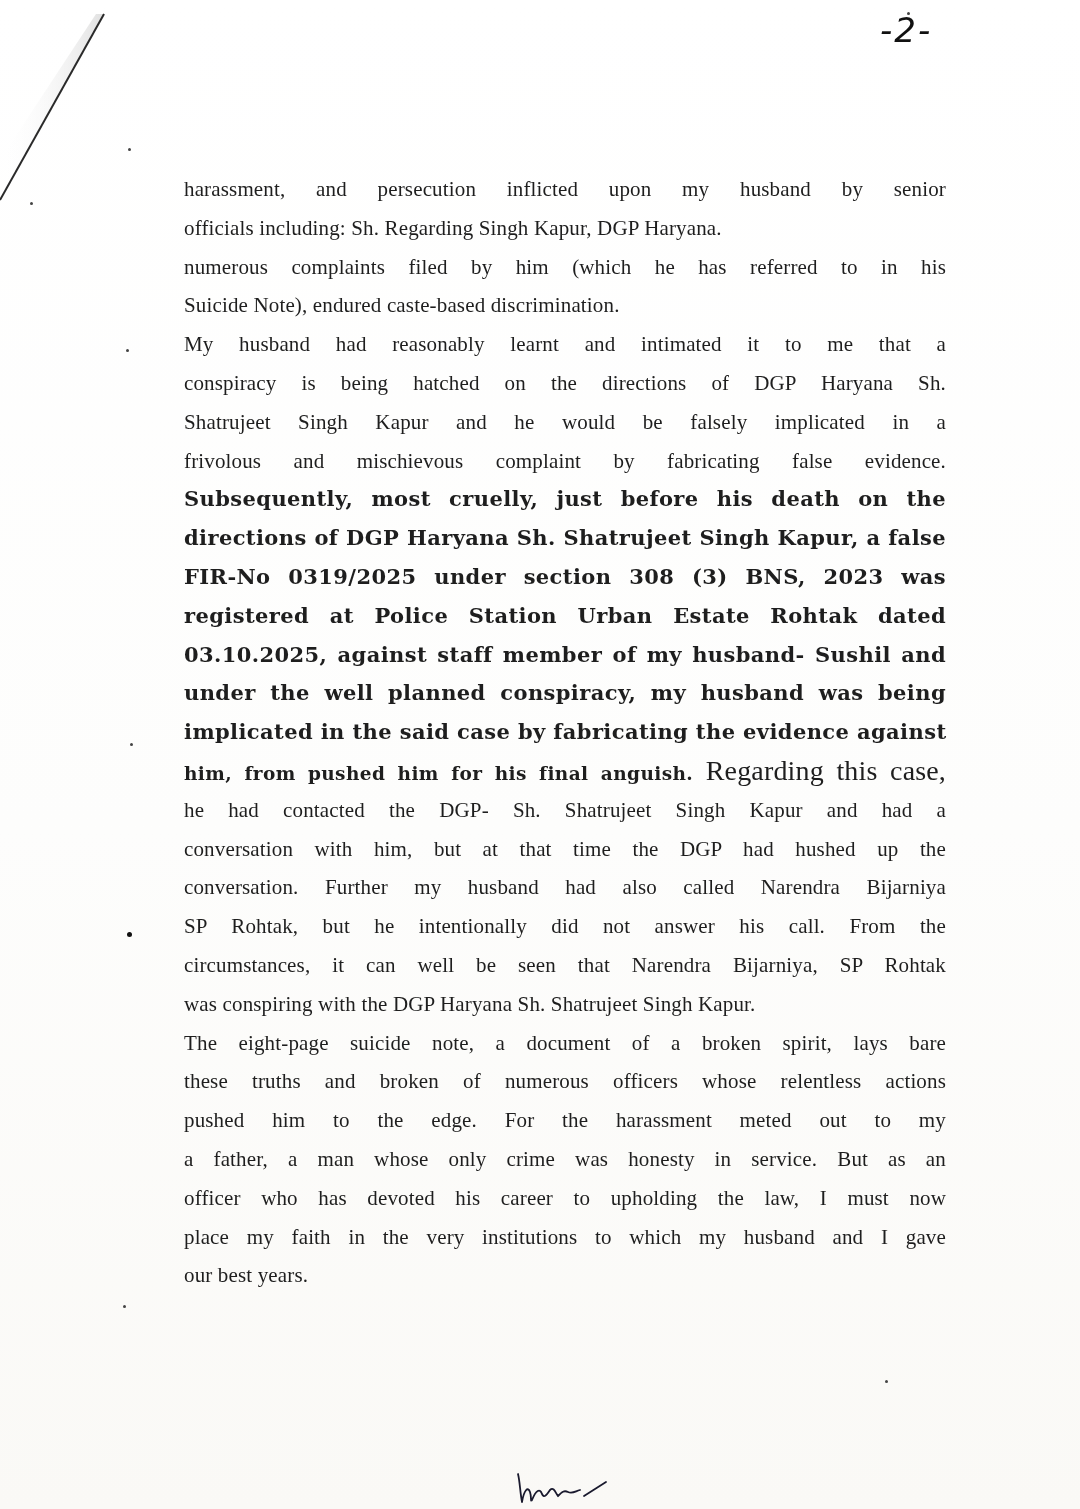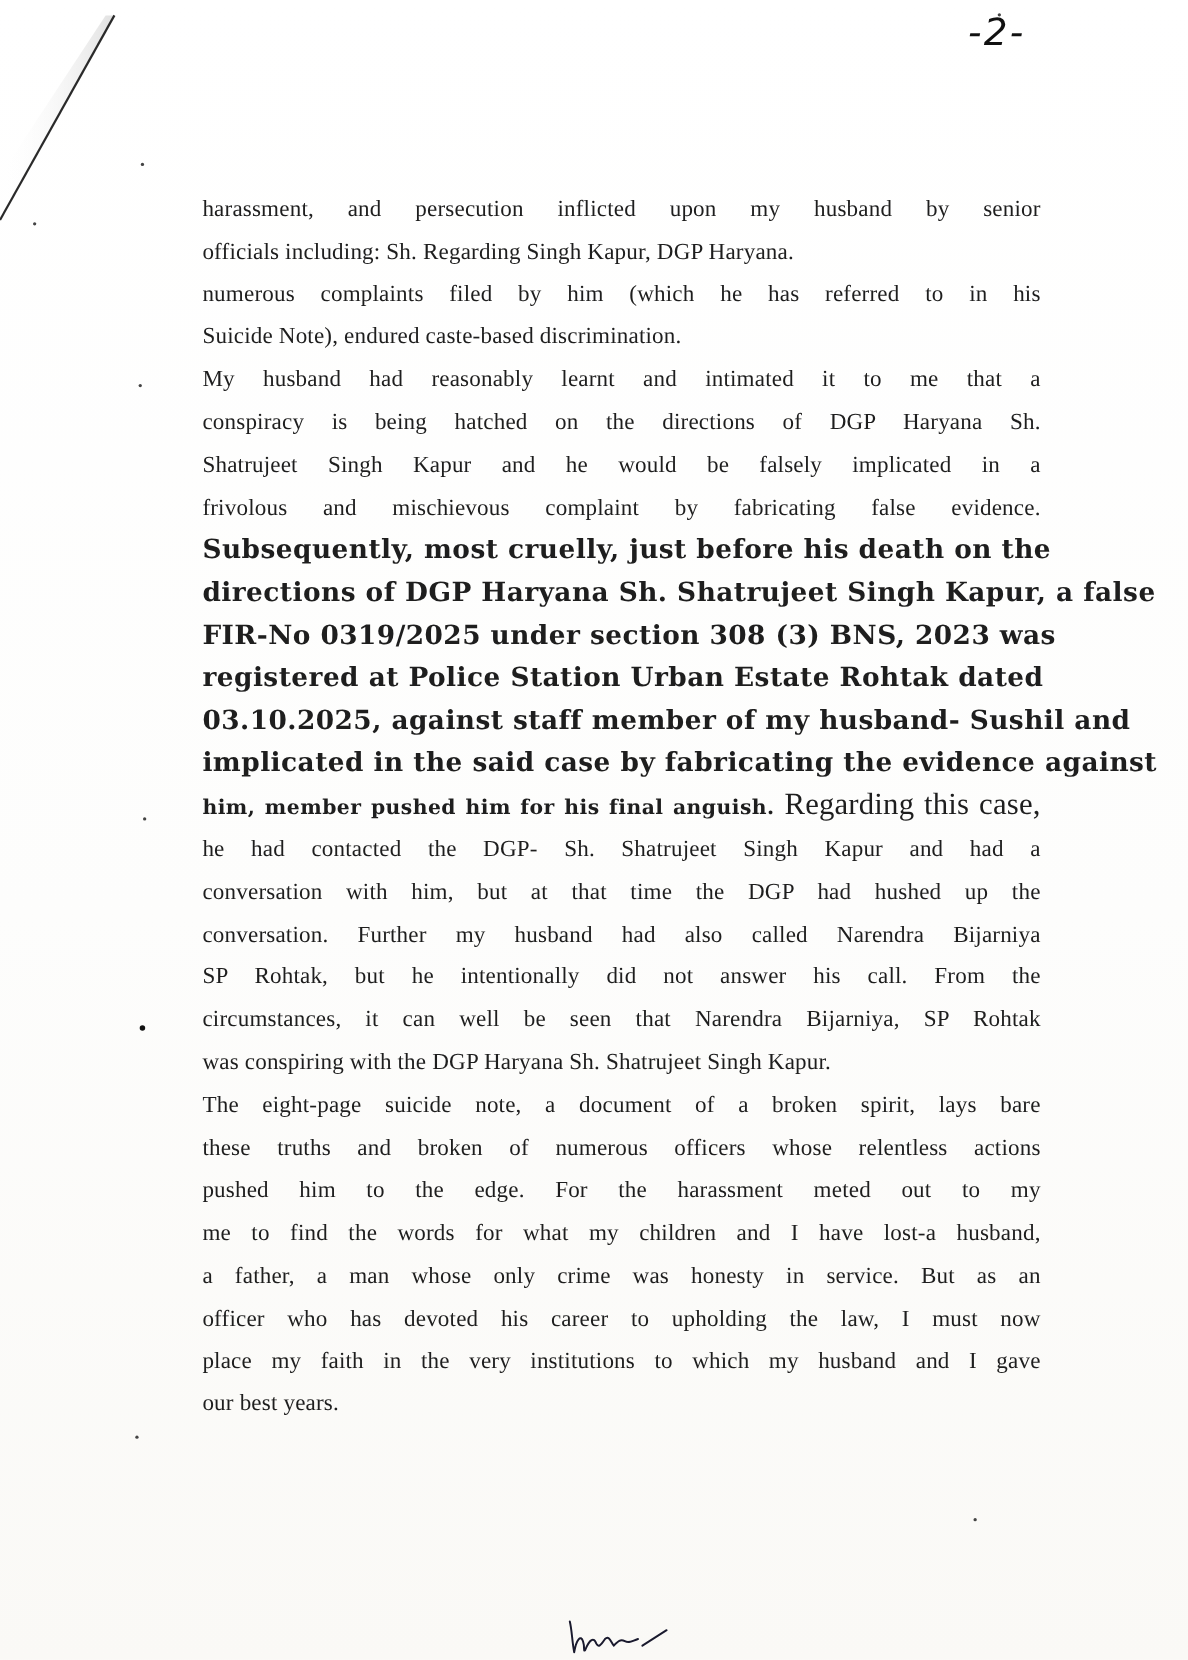--- a/index.html
+++ b/index.html
@@ -60,21 +60,21 @@
     white-space: nowrap;
     transform-origin: left center;
     letter-spacing: 0.15px;
   }
   .line.last {
     text-align-last: left;
   }
   .line.bold {
     font-weight: bold;
     font-family: "DejaVu Serif", serif;
-    font-size: 24px;
+    font-size: 21px;
     letter-spacing: 0.4px;
   }
   .line .normal {
     font-weight: normal;
     font-family: "Liberation Serif", serif;
     font-size: 28px;
     letter-spacing: 0.15px;
   }
   .line .strong {
     font-weight: bold;
@@ -124,32 +124,32 @@
       <div class="line last">Suicide Note), endured caste-based discrimination.</div>
       <div class="line">My husband had reasonably learnt and intimated it to me that  a</div>
       <div class="line">conspiracy is being hatched on the directions of DGP Haryana Sh.</div>
       <div class="line">Shatrujeet Singh Kapur and he would be falsely implicated in a</div>
       <div class="line">frivolous and mischievous complaint by fabricating false evidence.</div>
       <div class="line bold">Subsequently, most cruelly, just before his death on the</div>
       <div class="line bold">directions of DGP Haryana Sh. Shatrujeet Singh Kapur, a false</div>
       <div class="line bold">FIR-No 0319/2025 under section 308 (3) BNS, 2023 was</div>
       <div class="line bold">registered at Police Station Urban Estate Rohtak dated</div>
       <div class="line bold">03.10.2025, against staff member of my husband- Sushil and</div>
+      <div class="line bold">under the well planned conspiracy, my husband was being</div>
       <div class="line bold">implicated in the said case by fabricating the evidence against</div>
-      <div class="line"><span class="strong">him, member pushed him for his final anguish.</span><span class="normal"> Regarding this case,</span></div>
+      <div class="line"><span class="strong">him, from pushed him for his final anguish.</span><span class="normal"> Regarding this case,</span></div>
       <div class="line">he had contacted the DGP- Sh. Shatrujeet Singh Kapur and had a</div>
       <div class="line">conversation with him, but at that time the DGP had hushed up the</div>
       <div class="line">conversation. Further my husband had also called Narendra Bijarniya</div>
       <div class="line">SP Rohtak, but he intentionally did not answer his call. From the</div>
       <div class="line">circumstances, it can well be seen that Narendra Bijarniya, SP Rohtak</div>
       <div class="line last">was conspiring with the DGP Haryana Sh. Shatrujeet Singh Kapur.</div>
       <div class="line">The eight-page suicide note, a document of a broken spirit, lays bare</div>
       <div class="line">these truths and broken of numerous officers whose relentless actions</div>
       <div class="line">pushed him to the edge. For the harassment meted out to my</div>
-      <div class="line">me to find the words for what my children and I have lost-a husband,</div>
       <div class="line">a father, a man whose only crime was honesty in service. But as an</div>
       <div class="line">officer who has devoted his career to upholding the law, I must now</div>
       <div class="line">place my faith in the very institutions to which my husband and I gave</div>
       <div class="line last">our best years.</div>
     </div>
 
   <svg class="signature" viewBox="0 0 110 40">
     <path d="M8,6 C10,14 10,24 12,34 M12,34 C14,22 18,18 20,24 C22,30 20,34 22,32 C26,22 30,20 32,26 C34,30 36,28 40,22 C44,18 46,26 48,28 C52,24 54,22 58,24 C62,26 64,24 70,22 M74,28 L96,14" fill="none" stroke="#1a1a2e" stroke-width="1.8" stroke-linecap="round"></path>
   </svg>
 </div>

